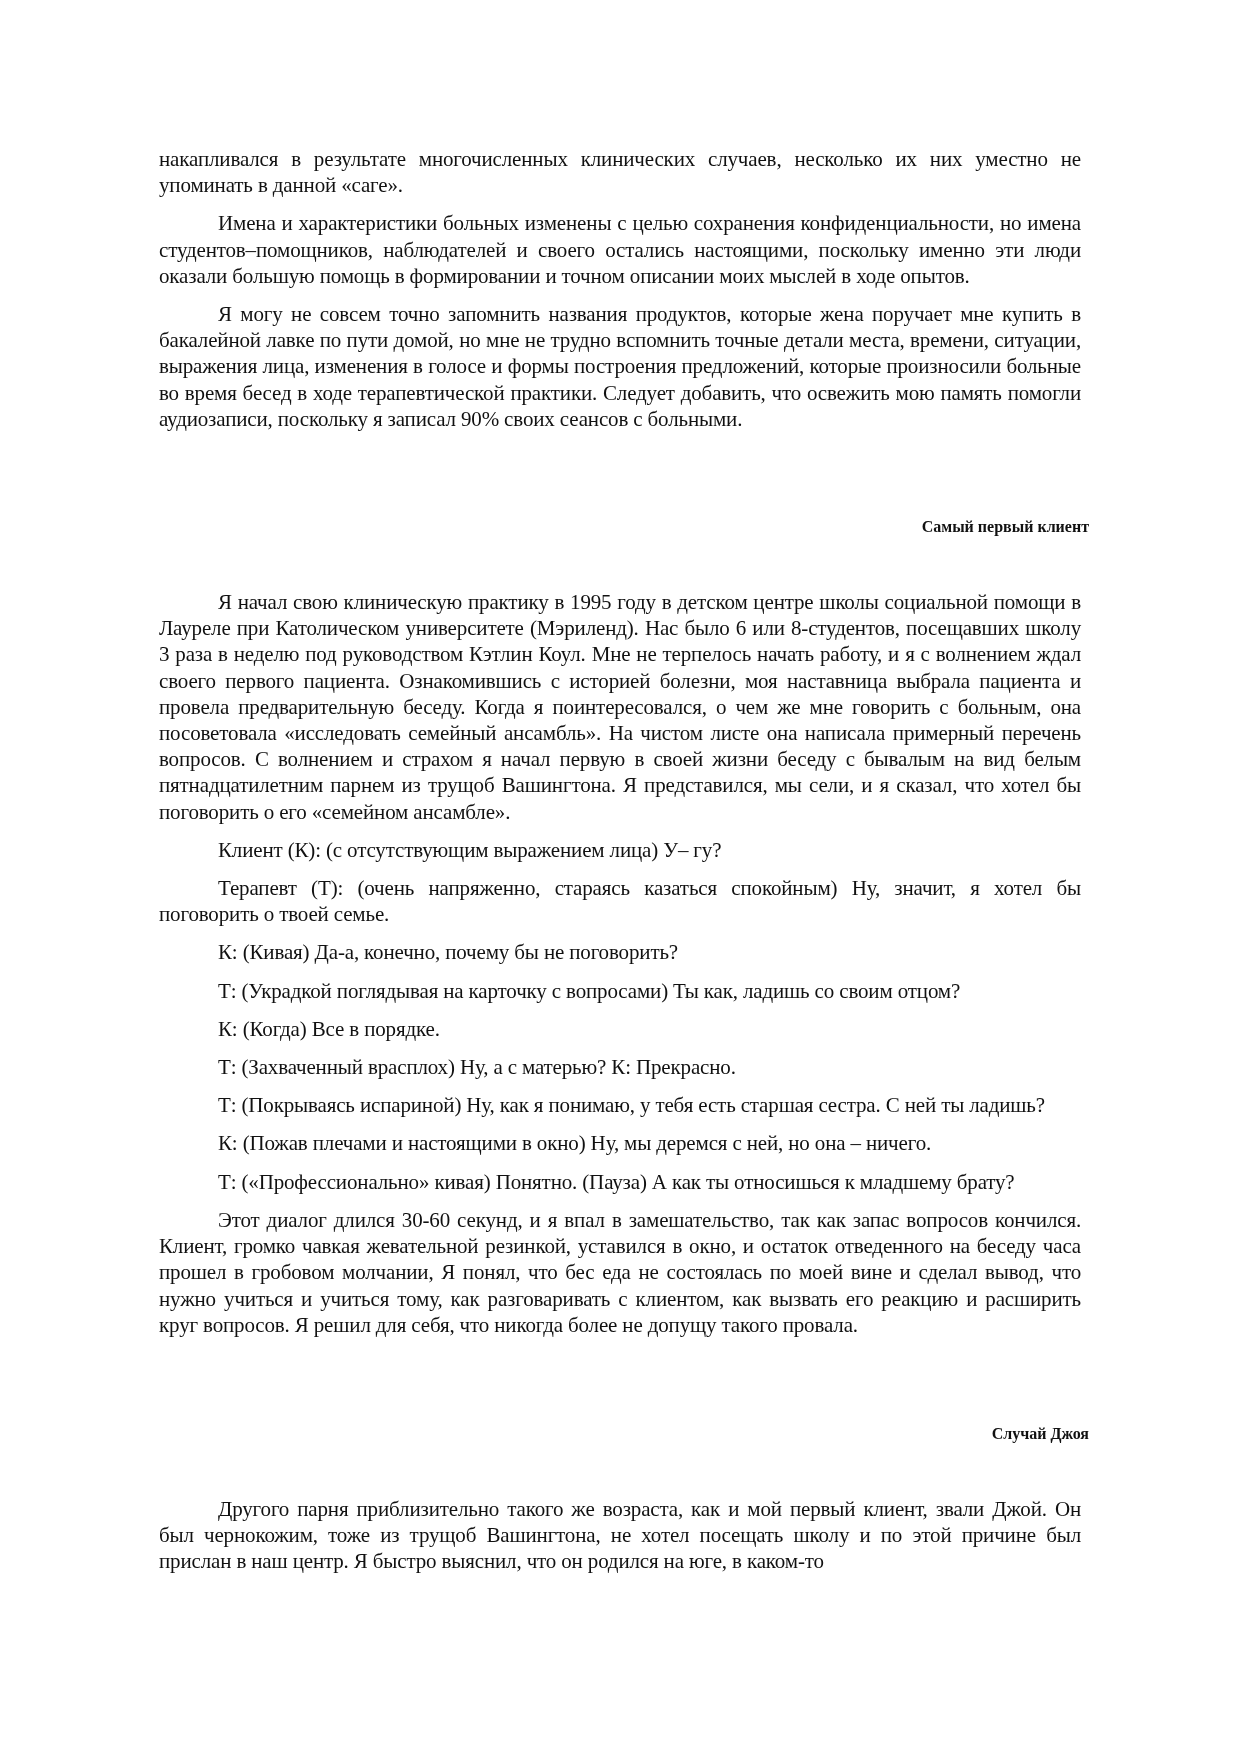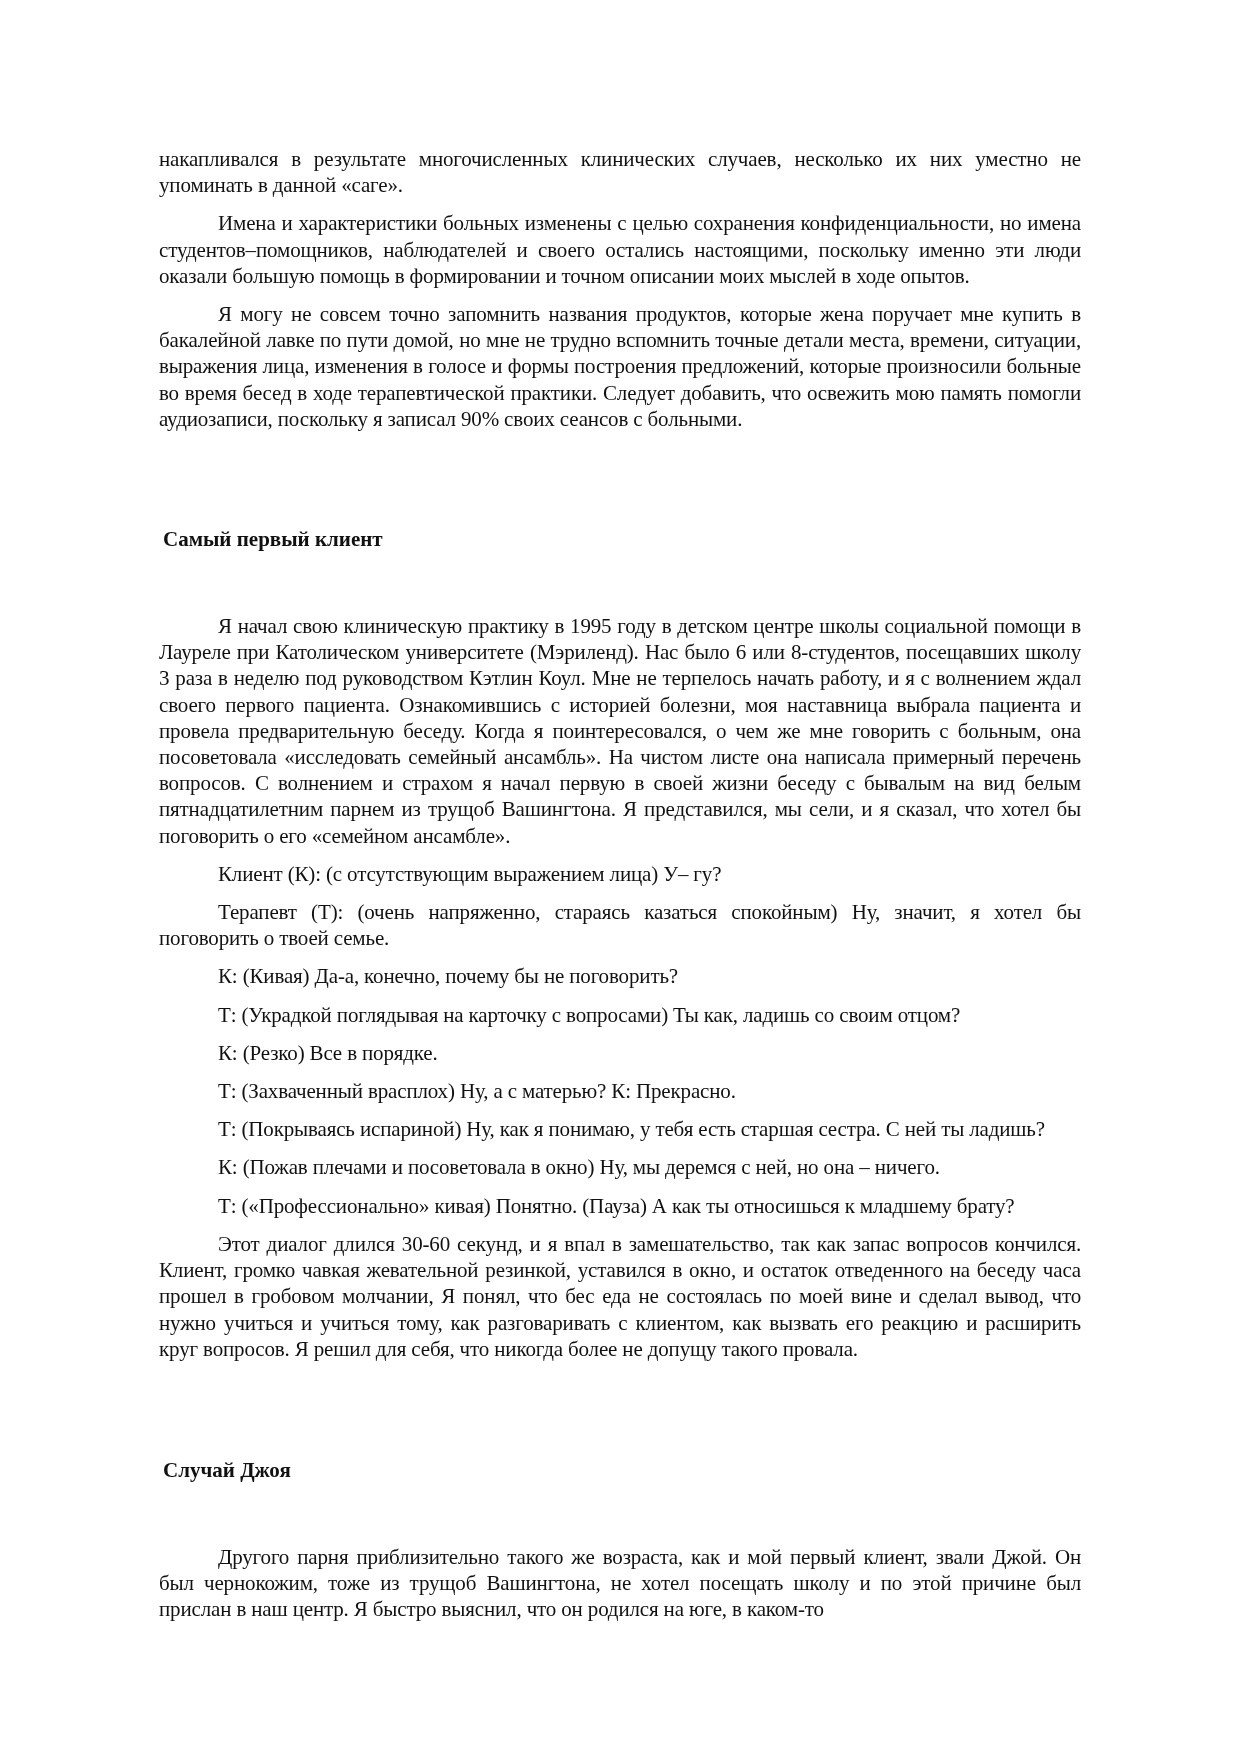--- a/index.html
+++ b/index.html
@@ -27,24 +27,24 @@
       text-align: justify;
       margin: 12px;
       text-indent: 59px;
       letter-spacing: -0.15px;
     }
     .para.noindent {
       text-indent: 0;
     }
     .heading {
       font-weight: bold;
-      font-size: 21px;
+      font-size: 16px;
       line-height: 26px;
-      text-align: left;
-      margin: 16px;
+      text-align: right;
+      margin: 4px;
     }
     .gap-before-h1 { height: 66px; }
     .gap-after-h { height: 33px; }
     .gap-before-h2 { height: 67px; }
   </style>
 </head>
 <body>
 
 <div class="page">
 
@@ -54,24 +54,24 @@
 
   <div class="gap-before-h1"></div>
   <h2 class="heading">Самый первый клиент</h2>
   <div class="gap-after-h"></div>
 
   <p class="para">Я начал свою клиническую практику в 1995 году в детском центре школы социальной помощи в Лауреле при Католическом университете (Мэриленд). Нас было 6 или 8-студентов, посещавших школу 3 раза в неделю под руководством Кэтлин Коул. Мне не терпелось начать работу, и я с волнением ждал своего первого пациента. Ознакомившись с историей болезни, моя наставница выбрала пациента и провела предварительную беседу. Когда я поинтересовался, о чем же мне говорить с больным, она посоветовала «исследовать семейный ансамбль». На чистом листе она написала примерный перечень вопросов. С волнением и страхом я начал первую в своей жизни беседу с бывалым на вид белым пятнадцатилетним парнем из трущоб Вашингтона. Я представился, мы сели, и я сказал, что хотел бы поговорить о его «семейном ансамбле».</p>
   <p class="para">Клиент (К): (с отсутствующим выражением лица) У– гу?</p>
   <p class="para">Терапевт (Т): (очень напряженно, стараясь казаться спокойным) Ну, значит, я хотел бы поговорить о твоей семье.</p>
   <p class="para">К: (Кивая) Да-а, конечно, почему бы не поговорить?</p>
   <p class="para">Т: (Украдкой поглядывая на карточку с вопросами) Ты как, ладишь со своим отцом?</p>
-  <p class="para">К: (Резко) Все в порядке.</p>
+  <p class="para">К: (Когда) Все в порядке.</p>
   <p class="para">Т: (Захваченный врасплох) Ну, а с матерью? К: Прекрасно.</p>
   <p class="para">Т: (Покрываясь испариной) Ну, как я понимаю, у тебя есть старшая сестра. С ней ты ладишь?</p>
-  <p class="para">К: (Пожав плечами и посоветовала в окно) Ну, мы деремся с ней, но она – ничего.</p>
+  <p class="para">К: (Пожав плечами и настоящими в окно) Ну, мы деремся с ней, но она – ничего.</p>
   <p class="para">Т: («Профессионально» кивая) Понятно. (Пауза) А как ты относишься к младшему брату?</p>
   <p class="para">Этот диалог длился 30-60 секунд, и я впал в замешательство, так как запас вопросов кончился. Клиент, громко чавкая жевательной резинкой, уставился в окно, и остаток отведенного на беседу часа прошел в гробовом молчании, Я понял, что бес еда не состоялась по моей вине и сделал вывод, что нужно учиться и учиться тому, как разговаривать с клиентом, как вызвать его реакцию и расширить круг вопросов. Я решил для себя, что никогда более не допущу такого провала.</p>
 
   <div class="gap-before-h2"></div>
   <h2 class="heading">Случай Джоя</h2>
   <div class="gap-after-h"></div>
 
   <p class="para">Другого парня приблизительно такого же возраста, как и мой первый клиент, звали Джой. Он был чернокожим, тоже из трущоб Вашингтона, не хотел посещать школу и по этой причине был прислан в наш центр. Я быстро выяснил, что он родился на юге, в каком-то</p>
 
 </div>

